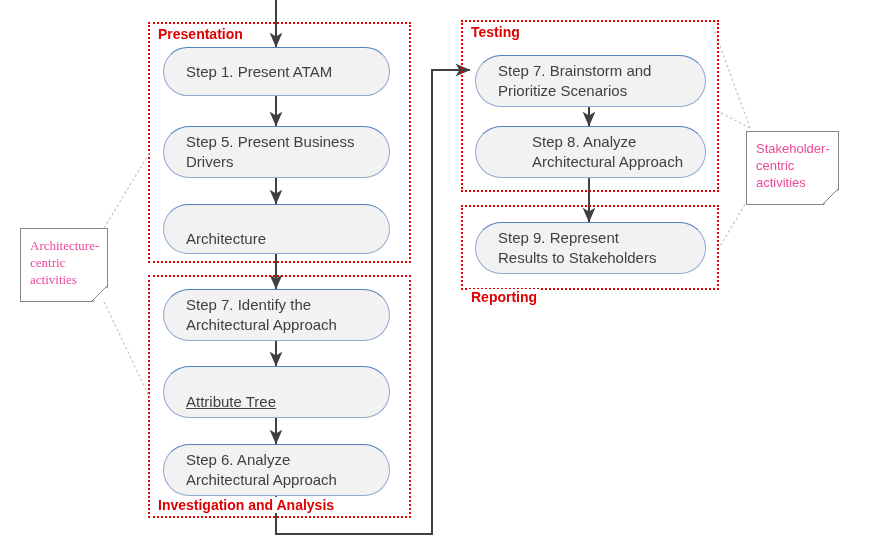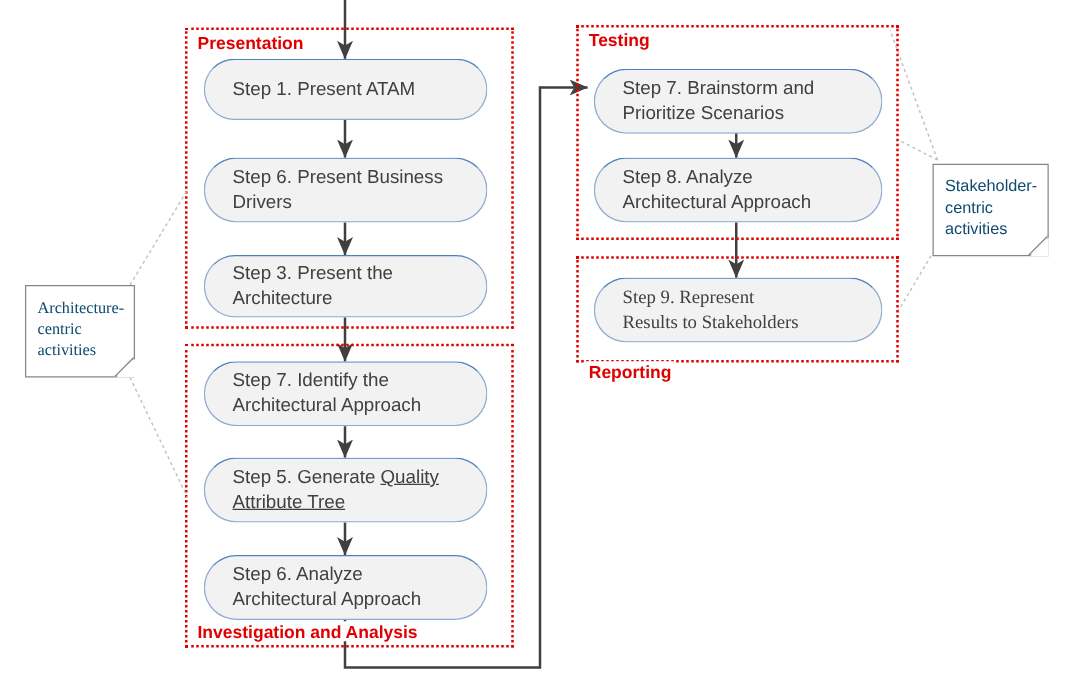--- a/index.html
+++ b/index.html
@@ -69,21 +69,21 @@
   .step .label u {
     text-decoration: underline;
   }
 
   
   .note {
     position: absolute;
     box-sizing: border-box;
     background: #ffffff;
     border: 1px solid #868686;
-    color: #0c4a6e;
+    color: #ec4899;
     font-size: 13px;
     line-height: 17px;
     font-family: "Liberation Sans", sans-serif;
     padding: 8px 9px 0 9px;
   }
   .note::after {
     content: "";
     position: absolute;
     right: -1px;
     bottom: -1px;
@@ -159,68 +159,68 @@
   <div class="phase-label" style="left:469px; top:269px;margin-top:20px;">Reporting</div>
 
   <div class="step" style="left:163px; top:47px; width:227px; height:49px;">
     <span class="label">
       <span>Step 1. Present ATAM</span>
     </span>
   </div>
 
   <div class="step" style="left:163px; top:126px; width:227px; height:52px;">
     <span class="label">
-      <span>Step 6. Present Business</span><br>
+      <span>Step 5. Present Business</span><br>
       <span>Drivers</span>
     </span>
   </div>
 
   <div class="step" style="left:163px; top:204px; width:227px; height:50px;">
     <span class="label">
-      <span>Step 3. Present the</span><br>
+      <br>
       <span>Architecture</span>
     </span>
   </div>
 
   <div class="step" style="left:163px; top:289px; width:227px; height:52px;">
     <span class="label">
       <span>Step 7. Identify the</span><br>
       <span>Architectural Approach</span>
     </span>
   </div>
 
   <div class="step" style="left:163px; top:366px; width:227px; height:52px;">
     <span class="label">
-      <span style="display:inline">Step 5. Generate <u>Quality</u></span><br>
+      <br>
       <u>Attribute Tree</u>
     </span>
   </div>
 
   <div class="step" style="left:163px; top:444px; width:227px; height:52px;">
     <span class="label">
       <span>Step 6. Analyze</span><br>
       <span>Architectural Approach</span>
     </span>
   </div>
 
   <div class="step" style="left:475px; top:55px; width:231px; height:52px;">
     <span class="label">
       <span>Step 7. Brainstorm and</span><br>
       <span>Prioritize Scenarios</span>
     </span>
   </div>
 
-  <div class="step" style="left:475px; top:126px; width:231px; height:52px;">
+  <div class="step" style="left:475px; top:126px; width:231px; height:52px;justify-content:flex-end;">
     <span class="label">
       <span>Step 8. Analyze</span><br>
       <span>Architectural Approach</span>
     </span>
   </div>
 
-  <div class="step" style="left:475px; top:222px; width:231px; height:52px;font-family:Liberation Serif, serif;">
+  <div class="step" style="left:475px; top:222px; width:231px; height:52px;">
     <span class="label">
       <span>Step 9. Represent</span><br>
       <span>Results to Stakeholders</span>
     </span>
   </div>
 
   <svg style="position:absolute;left:0;top:0;width:871px;height:550px;pointer-events:none;" viewBox="0 0 871 550">
     <g stroke="#bfbfbf" stroke-width="1.1" fill="none" stroke-dasharray="2.5,2.5">
       <line x1="104" y1="228" x2="150" y2="152"></line>
       <line x1="104" y1="302" x2="150" y2="398"></line>

